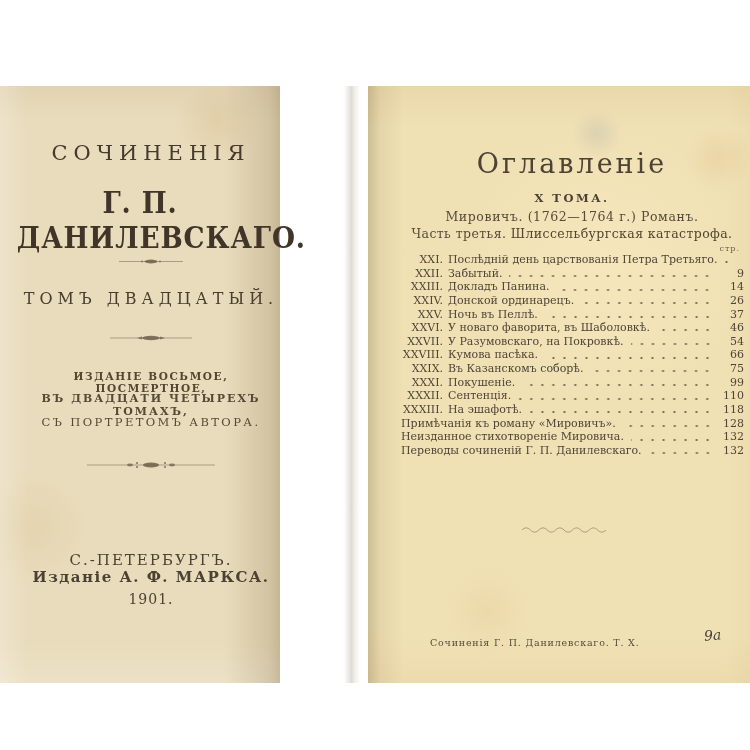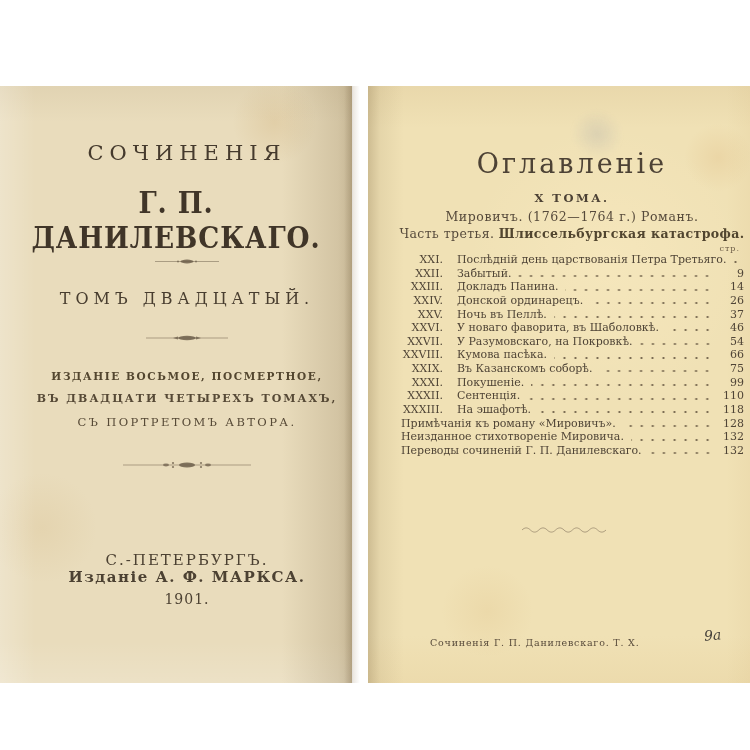--- a/index.html
+++ b/index.html
@@ -5,21 +5,21 @@
   html,body{margin:0;padding:0;}
   body{
     width:750px;height:750px;background:#ffffff;position:relative;overflow:hidden;
     font-family:"DejaVu Serif","Liberation Serif",serif;color:#4a3f31;
   }
   .photo{
     position:absolute;left:0;top:86px;width:750px;height:597px;overflow:hidden;
   }
   .page{position:absolute;top:0;height:100%;}
   .page-left{
-    left:0;width:352px;
+    left:0;width:280px;
     background-color:#e9dcbc;
     background-image:
       linear-gradient(90deg, rgba(255,255,255,0.22) 0%, rgba(255,255,255,0) 10%, rgba(0,0,0,0) 80%, rgba(96,72,34,0.16) 96%, rgba(96,72,34,0.26) 100%),
       linear-gradient(180deg, rgba(120,95,50,0.07) 0%, rgba(0,0,0,0) 6%, rgba(0,0,0,0) 93%, rgba(255,255,255,0.15) 100%),
       radial-gradient(circle at 78% 6%, rgba(193,152,86,0.20), rgba(193,152,86,0) 42px),
       radial-gradient(circle at 12% 74%, rgba(200,164,100,0.14), rgba(200,164,100,0) 55px);
   }
   .page-right{
     left:368px;width:398px;
     background-color:#f0e1b5;
@@ -61,25 +61,25 @@
   .orn1{top:171px;}
   .orn2{top:247px;}
   .orn3{top:373px;}
   .squiggle-wrap{top:440px;}
 
   
   .toc-heading{top:62px;font-size:27px;letter-spacing:3px;color:#4d4235;}
   .toc-vol{top:105px;font-size:11.5px;font-weight:bold;letter-spacing:2.5px;color:#4d4235;}
   .work-title{top:123px;font-size:12.5px;letter-spacing:0.6px;color:#564a3b;}
   .part-line{top:140px;font-size:12.5px;letter-spacing:0.4px;color:#564a3b;}
-  .part-line b{font-weight:bold;color:#51452f;text-align:right;}
+  .part-line b{font-weight:normal;color:#51452f;text-align:right;}
   .page-col-header{position:absolute;top:158px;right:26px;font-size:8px;letter-spacing:1px;color:#6b5b46;}
   .toc{position:absolute;left:33px;right:22px;top:167px;}
   .toc-row{display:flex;align-items:baseline;height:13.65px;font-size:11px;color:#4f4436;white-space:nowrap;}
-  .toc-num{width:42px;flex:none;text-align:right;padding-right:14px;}
+  .toc-num{width:42px;flex:none;text-align:right;padding-right:5px;}
   .toc-title{flex:none;}
   .toc-leader{
     flex:1;min-width:8px;height:5px;margin:0 5px 0 7px;align-self:flex-end;position:relative;top:-2px;
     background-image:radial-gradient(circle, rgba(92,77,57,0.8) 0.9px, rgba(92,77,57,0) 1.3px);
     background-size:11px 4px;background-position:right 60%;background-repeat:repeat-x;
   }
   .toc-page{width:26px;flex:none;text-align:right;}
   .footer-caption{position:absolute;left:53px;top:551px;font-size:9.5px;letter-spacing:0.8px;color:#584b3b;margin-left:9px;}
   .handwritten{position:absolute;left:336px;top:541px;font-size:14px;font-style:italic;color:#45403a;transform:rotate(-5deg);}
 </style>

